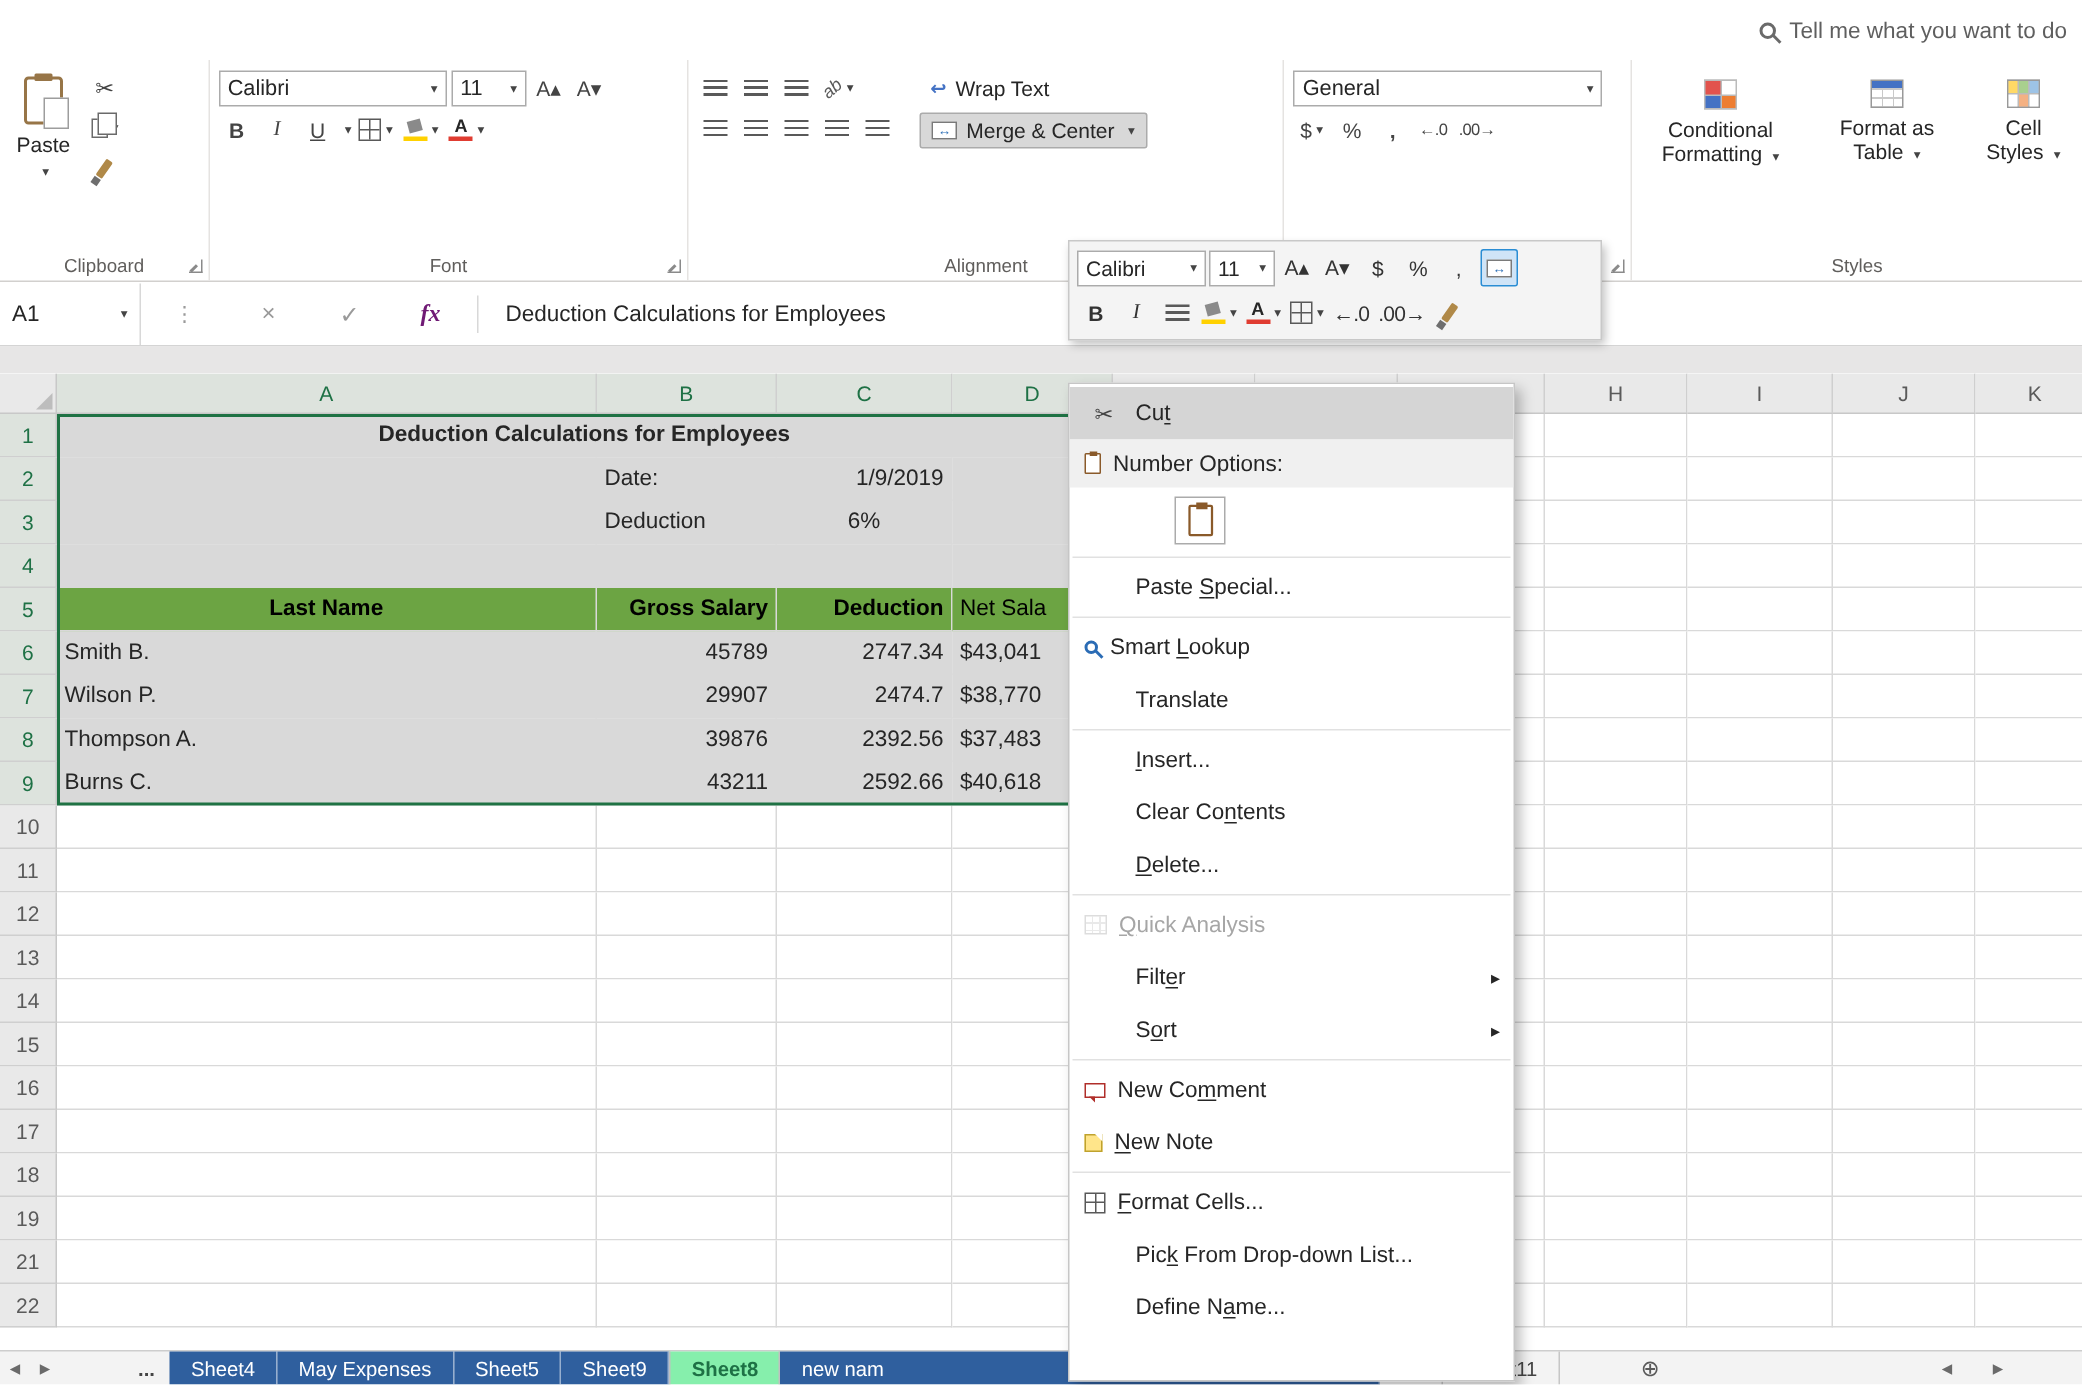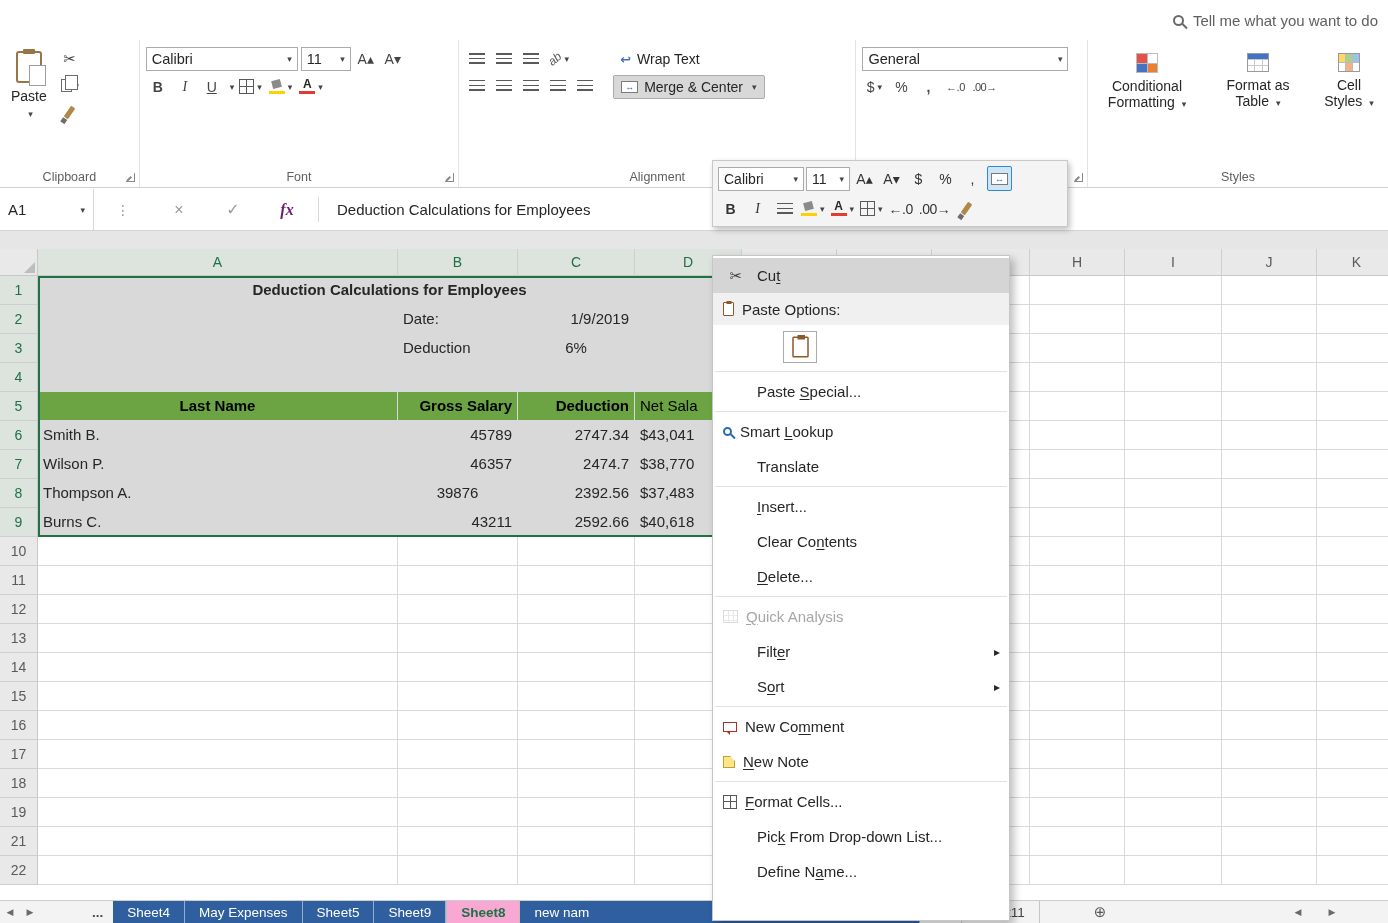--- a/index.html
+++ b/index.html
@@ -93,21 +93,21 @@
   .cell.ghdr{background:#6CA443;font-weight:700;color:#000}
   .cell.mtitle{text-align:center;font-weight:700}
   .selbox{position:absolute;left:38px;top:27px;width:704px;height:261px;border:2px solid #1F7244;pointer-events:none}
 
   
   .sheetbar{position:absolute;left:0;right:0;bottom:0;height:23px;background:#F3F3F3;border-top:1px solid #CDCDCD;display:flex;align-items:stretch;z-index:40;font-size:13.5px}
   .sb-nav{width:20px;display:flex;align-items:center;justify-content:center;color:#6a6a6a;font-size:9px;cursor:pointer}
   .sb-ellipsis{margin-left:42px;padding:0 10px;display:flex;align-items:center;color:#444;cursor:pointer;font-weight:700}
   .stab{display:flex;align-items:center;padding:0 14px;cursor:pointer;white-space:nowrap}
   .stab.grouped{background:#2F5F9E;color:#fff;border-right:1px solid rgba(255,255,255,.5)}
-  .stab.active{background:#f9a8d4;color:#1E7145;font-weight:700;border-left:1px solid #C0C0C0;border-right:1px solid #C0C0C0}
+  .stab.active{background:#86efac;color:#1E7145;font-weight:700;border-left:1px solid #C0C0C0;border-right:1px solid #C0C0C0}
   .stab.plain{color:#444;border-right:1px solid #C6C6C6}
   .stab.wide{width:400px;justify-content:flex-start}
   .sb-add{margin-left:48px;display:flex;align-items:center;color:#5a5a5a;font-size:15px;cursor:pointer;padding:0 6px}
   .sb-right{margin-left:auto;display:flex;align-items:center;padding-right:46px;gap:14px}
 
   
   .mini{position:absolute;left:712px;top:160px;width:356px;height:67px;background:#F4F4F4;border:1px solid #C8C8C8;box-shadow:2px 3px 6px rgba(0,0,0,.25);z-index:60;padding:3px 5px;display:flex;flex-direction:column;justify-content:space-between}
   .mt-row{display:flex;align-items:center;gap:2px;height:29px}
   .mt-combo{height:24px;border:1px solid #ABABAB;background:#fff;display:flex;align-items:center;justify-content:space-between;padding:0 5px;font-size:14px;width:86px;cursor:pointer}
   .mt-combo.small{width:44px}
@@ -431,35 +431,35 @@
         <div class="cell" style="width: 95px;"></div>
         <div class="cell" style="width: 98px;"></div>
         <div class="cell" style="width: 95px;"></div>
         <div class="cell" style="width: 97px;"></div>
         <div class="cell" style="width: 95px;"></div>
         <div class="cell" style="width: 80px;"></div>
       </div>
       <div class="grow">
         <div class="rowh sel">7</div>
         <div class="cell selcell" style="width: 360px;">Wilson P.</div>
-        <div class="cell selcell" style="width: 120px; text-align: right;">46357</div>
+        <div class="cell selcell" style="width: 120px; text-align: right;">29907</div>
         <div class="cell selcell" style="width: 117px; text-align: right;">2474.7</div>
         <div class="cell selcell" style="width: 107px;">$38,770</div>
         <div class="cell" style="width: 95px;"></div>
         <div class="cell" style="width: 95px;"></div>
         <div class="cell" style="width: 98px;"></div>
         <div class="cell" style="width: 95px;"></div>
         <div class="cell" style="width: 97px;"></div>
         <div class="cell" style="width: 95px;"></div>
         <div class="cell" style="width: 80px;"></div>
       </div>
       <div class="grow">
         <div class="rowh sel">8</div>
         <div class="cell selcell" style="width: 360px;">Thompson A.</div>
-        <div class="cell selcell" style="width: 120px; text-align: center;">39876</div>
+        <div class="cell selcell" style="width: 120px; text-align: right;">39876</div>
         <div class="cell selcell" style="width: 117px; text-align: right;">2392.56</div>
         <div class="cell selcell" style="width: 107px;">$37,483</div>
         <div class="cell" style="width: 95px;"></div>
         <div class="cell" style="width: 95px;"></div>
         <div class="cell" style="width: 98px;"></div>
         <div class="cell" style="width: 95px;"></div>
         <div class="cell" style="width: 97px;"></div>
         <div class="cell" style="width: 95px;"></div>
         <div class="cell" style="width: 80px;"></div>
       </div>
@@ -713,21 +713,21 @@
   </div>
 </div>
 
 <div class="cmenu">
     <div class="mi hover">
       <span class="mi-icon ic-scissors">✂</span>
       <span class="mi-label">Cu<u>t</u></span>
     </div>
     <div class="mi mlabel">
       <span class="mi-icon ic-clipboard"></span>
-      <span class="mi-label">Paste Options:</span>
+      <span class="mi-label">Number Options:</span>
     </div>
     <div class="mi swrow">
       <span class="mi-icon"></span>
       <div class="pswatch">
         <span class="ic-clipboard big"></span>
       </div>
     </div>
     <div class="msep"></div>
     <div class="mi">
       <span class="mi-icon"></span>

